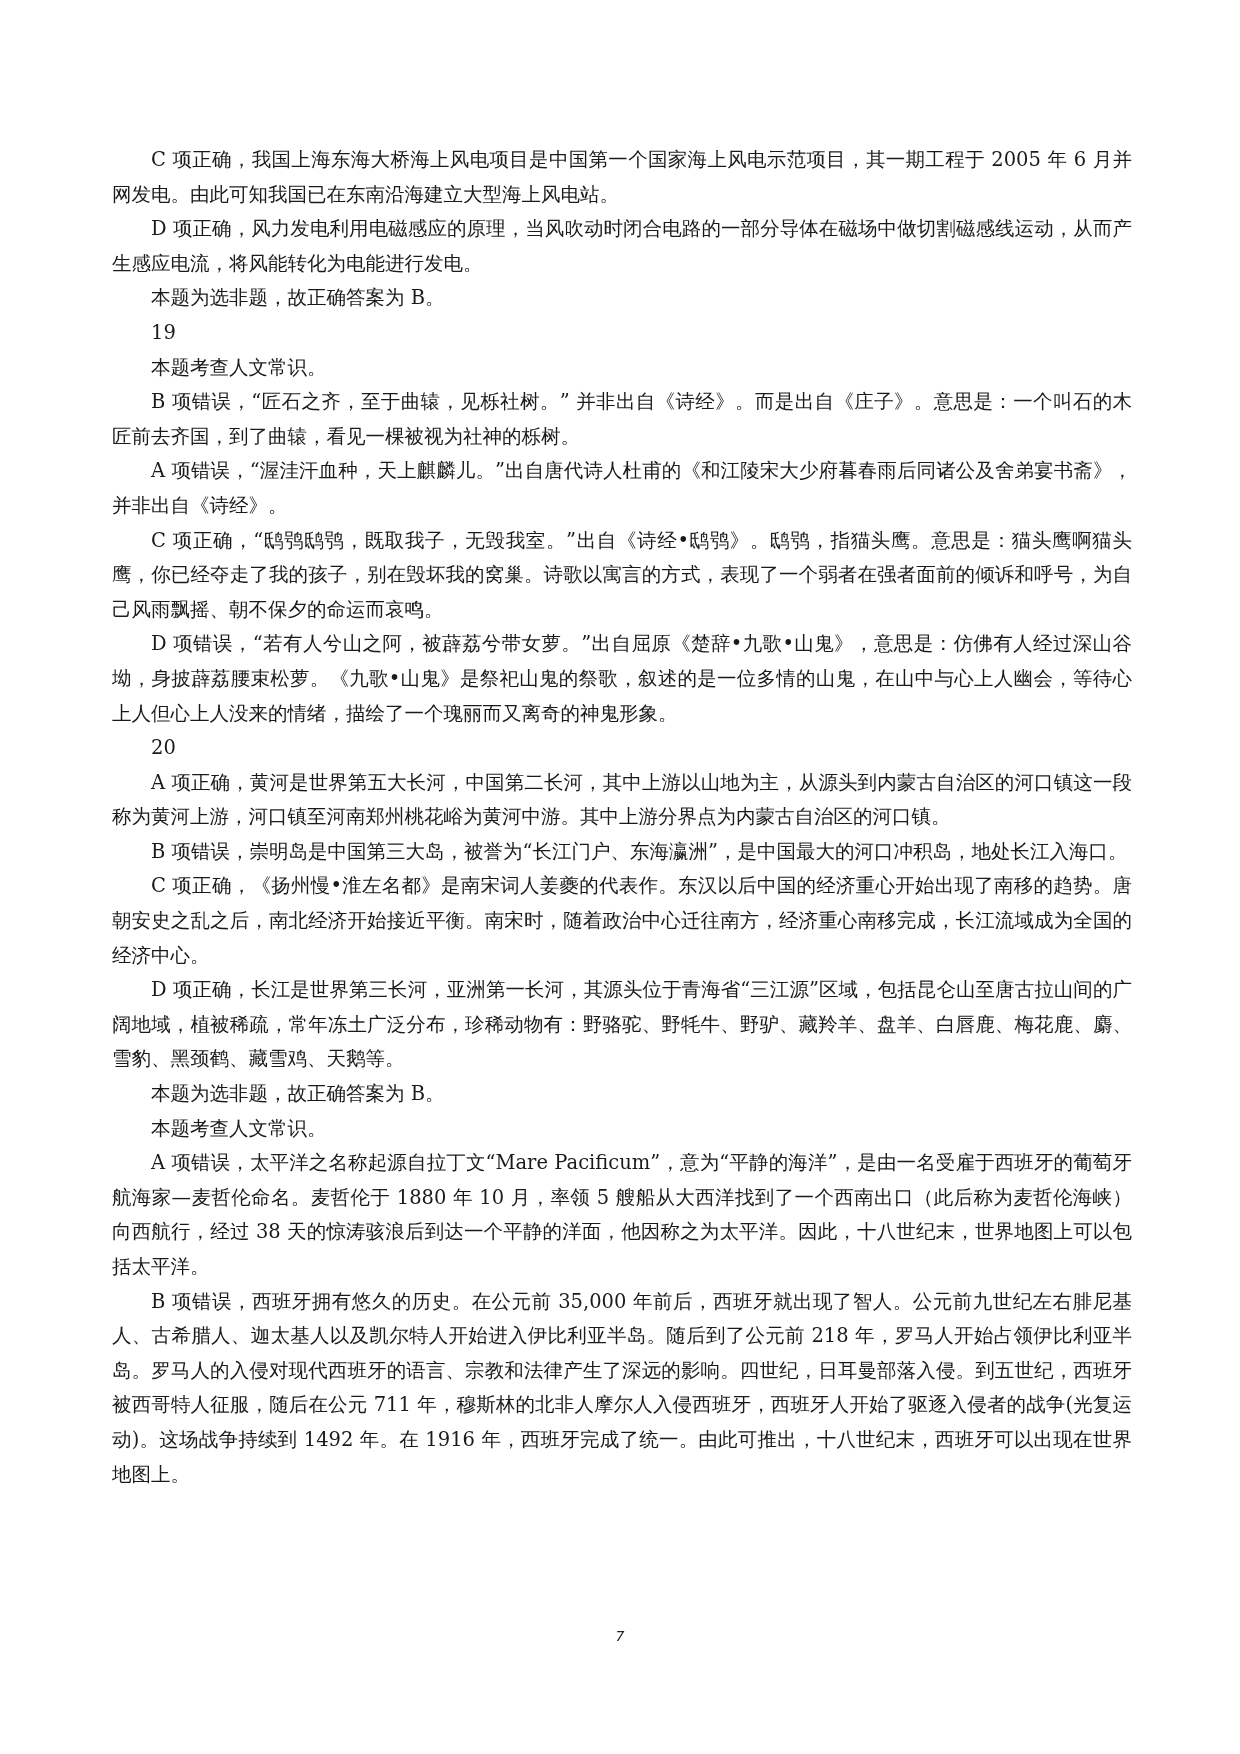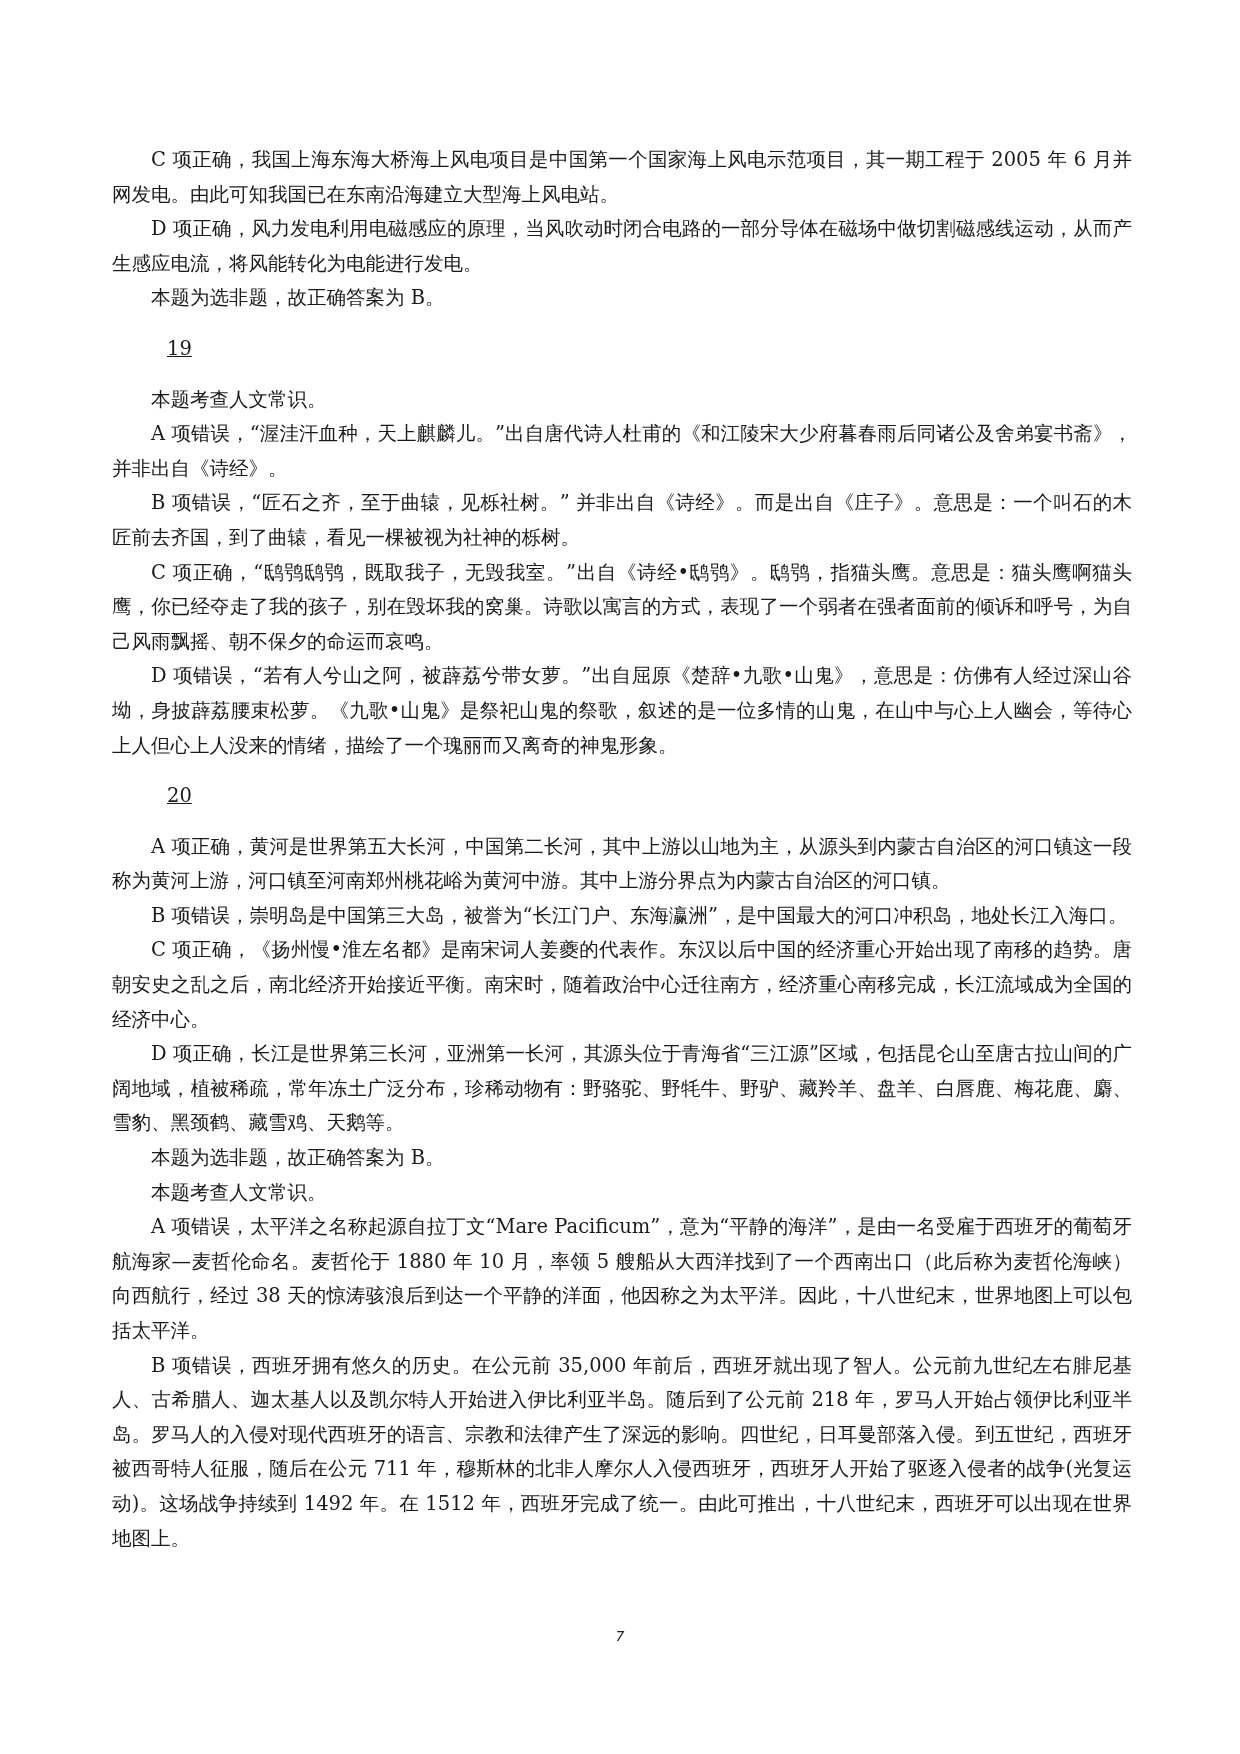--- a/index.html
+++ b/index.html
@@ -5,45 +5,45 @@
   html, body { margin:0; padding:0; background:#ffffff; }
   body { width:1240px; height:1754px; position:relative; overflow:hidden; }
   .page {
     position:absolute; left:112px; top:143px; width:1020px;
     font-family:"DejaVu Serif","Liberation Serif",serif;
     font-size:19.5px; color:#1a1a1a;
     line-height:34.6px;
     text-align:justify;
   }
   .p { margin:0; text-indent:2em; }
-  .num { margin:16px; padding-left:2em;text-decoration:underline; }
+  .num { margin:0; padding-left:2em; }
   .footer {
     position:absolute; left:0; width:1240px; top:1628px;
     text-align:center;
     font-family:"DejaVu Sans","Liberation Sans",sans-serif;
     font-size:14px; font-style:italic; color:#222;
   }
 </style>
 </head>
 <body>
 
 <div class="page">
   <p class="p">C 项正确，我国上海东海大桥海上风电项目是中国第一个国家海上风电示范项目，其一期工程于 2005 年 6 月并网发电。由此可知我国已在东南沿海建立大型海上风电站。</p>
   <p class="p">D 项正确，风力发电利用电磁感应的原理，当风吹动时闭合电路的一部分导体在磁场中做切割磁感线运动，从而产生感应电流，将风能转化为电能进行发电。</p>
   <p class="p">本题为选非题，故正确答案为 B。</p>
   <p class="num">19</p>
   <p class="p">本题考查人文常识。</p>
+  <p class="p">B 项错误，“匠石之齐，至于曲辕，见栎社树。” 并非出自《诗经》。而是出自《庄子》。意思是：一个叫石的木匠前去齐国，到了曲辕，看见一棵被视为社神的栎树。</p>
   <p class="p">A 项错误，“渥洼汗血种，天上麒麟儿。”出自唐代诗人杜甫的《和江陵宋大少府暮春雨后同诸公及舍弟宴书斋》，并非出自《诗经》。</p>
-  <p class="p">B 项错误，“匠石之齐，至于曲辕，见栎社树。” 并非出自《诗经》。而是出自《庄子》。意思是：一个叫石的木匠前去齐国，到了曲辕，看见一棵被视为社神的栎树。</p>
   <p class="p">C 项正确，“鸱鸮鸱鸮，既取我子，无毁我室。”出自《诗经•鸱鸮》。鸱鸮，指猫头鹰。意思是：猫头鹰啊猫头鹰，你已经夺走了我的孩子，别在毁坏我的窝巢。诗歌以寓言的方式，表现了一个弱者在强者面前的倾诉和呼号，为自己风雨飘摇、朝不保夕的命运而哀鸣。</p>
   <p class="p">D 项错误，“若有人兮山之阿，被薜荔兮带女萝。”出自屈原《楚辞•九歌•山鬼》，意思是：仿佛有人经过深山谷坳，身披薜荔腰束松萝。《九歌•山鬼》是祭祀山鬼的祭歌，叙述的是一位多情的山鬼，在山中与心上人幽会，等待心上人但心上人没来的情绪，描绘了一个瑰丽而又离奇的神鬼形象。</p>
   <p class="num">20</p>
   <p class="p">A 项正确，黄河是世界第五大长河，中国第二长河，其中上游以山地为主，从源头到内蒙古自治区的河口镇这一段称为黄河上游，河口镇至河南郑州桃花峪为黄河中游。其中上游分界点为内蒙古自治区的河口镇。</p>
   <p class="p">B 项错误，崇明岛是中国第三大岛，被誉为“长江门户、东海瀛洲”，是中国最大的河口冲积岛，地处长江入海口。</p>
   <p class="p">C 项正确，《扬州慢•淮左名都》是南宋词人姜夔的代表作。东汉以后中国的经济重心开始出现了南移的趋势。唐朝安史之乱之后，南北经济开始接近平衡。南宋时，随着政治中心迁往南方，经济重心南移完成，长江流域成为全国的经济中心。</p>
   <p class="p">D 项正确，长江是世界第三长河，亚洲第一长河，其源头位于青海省“三江源”区域，包括昆仑山至唐古拉山间的广阔地域，植被稀疏，常年冻土广泛分布，珍稀动物有：野骆驼、野牦牛、野驴、藏羚羊、盘羊、白唇鹿、梅花鹿、麝、雪豹、黑颈鹤、藏雪鸡、天鹅等。</p>
   <p class="p">本题为选非题，故正确答案为 B。</p>
   <p class="p">本题考查人文常识。</p>
   <p class="p">A 项错误，太平洋之名称起源自拉丁文“Mare Pacificum”，意为“平静的海洋”，是由一名受雇于西班牙的葡萄牙航海家—麦哲伦命名。麦哲伦于 1880 年 10 月，率领 5 艘船从大西洋找到了一个西南出口（此后称为麦哲伦海峡）向西航行，经过 38 天的惊涛骇浪后到达一个平静的洋面，他因称之为太平洋。因此，十八世纪末，世界地图上可以包括太平洋。</p>
-  <p class="p">B 项错误，西班牙拥有悠久的历史。在公元前 35,000 年前后，西班牙就出现了智人。公元前九世纪左右腓尼基人、古希腊人、迦太基人以及凯尔特人开始进入伊比利亚半岛。随后到了公元前 218 年，罗马人开始占领伊比利亚半岛。罗马人的入侵对现代西班牙的语言、宗教和法律产生了深远的影响。四世纪，日耳曼部落入侵。到五世纪，西班牙被西哥特人征服，随后在公元 711 年，穆斯林的北非人摩尔人入侵西班牙，西班牙人开始了驱逐入侵者的战争(光复运动)。这场战争持续到 1492 年。在 1512 年，西班牙完成了统一。由此可推出，十八世纪末，西班牙可以出现在世界地图上。</p>
+  <p class="p">B 项错误，西班牙拥有悠久的历史。在公元前 35,000 年前后，西班牙就出现了智人。公元前九世纪左右腓尼基人、古希腊人、迦太基人以及凯尔特人开始进入伊比利亚半岛。随后到了公元前 218 年，罗马人开始占领伊比利亚半岛。罗马人的入侵对现代西班牙的语言、宗教和法律产生了深远的影响。四世纪，日耳曼部落入侵。到五世纪，西班牙被西哥特人征服，随后在公元 711 年，穆斯林的北非人摩尔人入侵西班牙，西班牙人开始了驱逐入侵者的战争(光复运动)。这场战争持续到 1492 年。在 1916 年，西班牙完成了统一。由此可推出，十八世纪末，西班牙可以出现在世界地图上。</p>
 </div>
 
 <div class="footer">7</div>
 
 </body></html>

